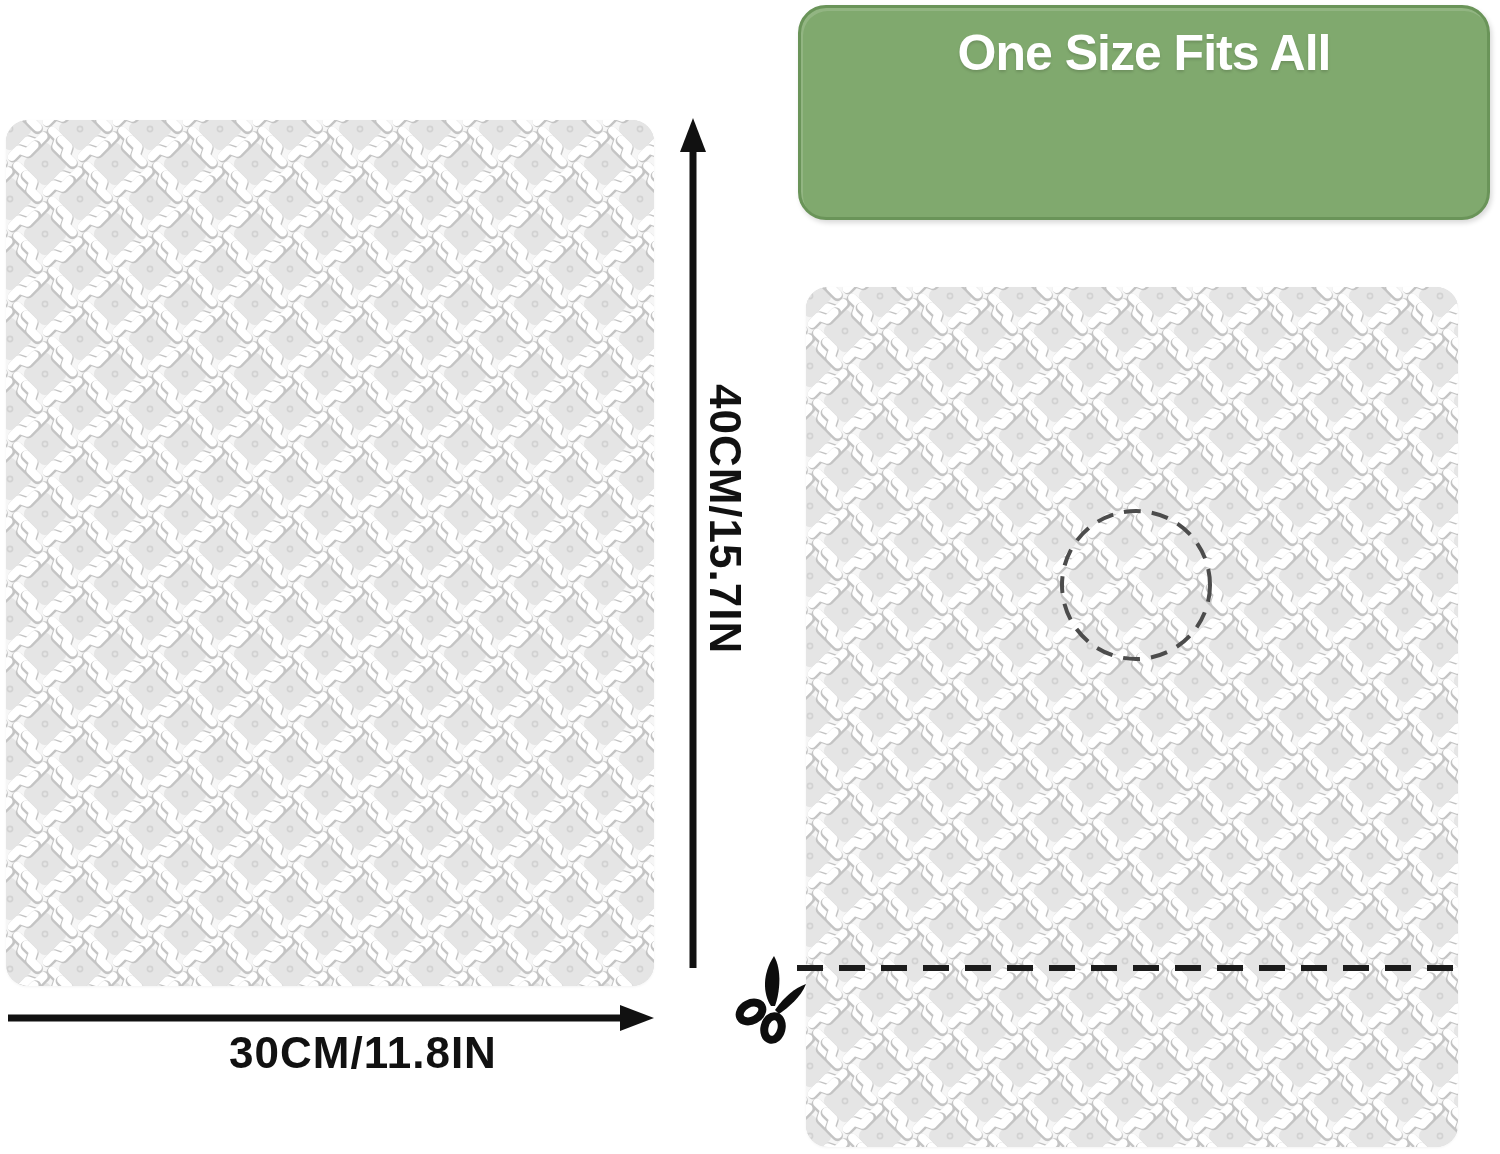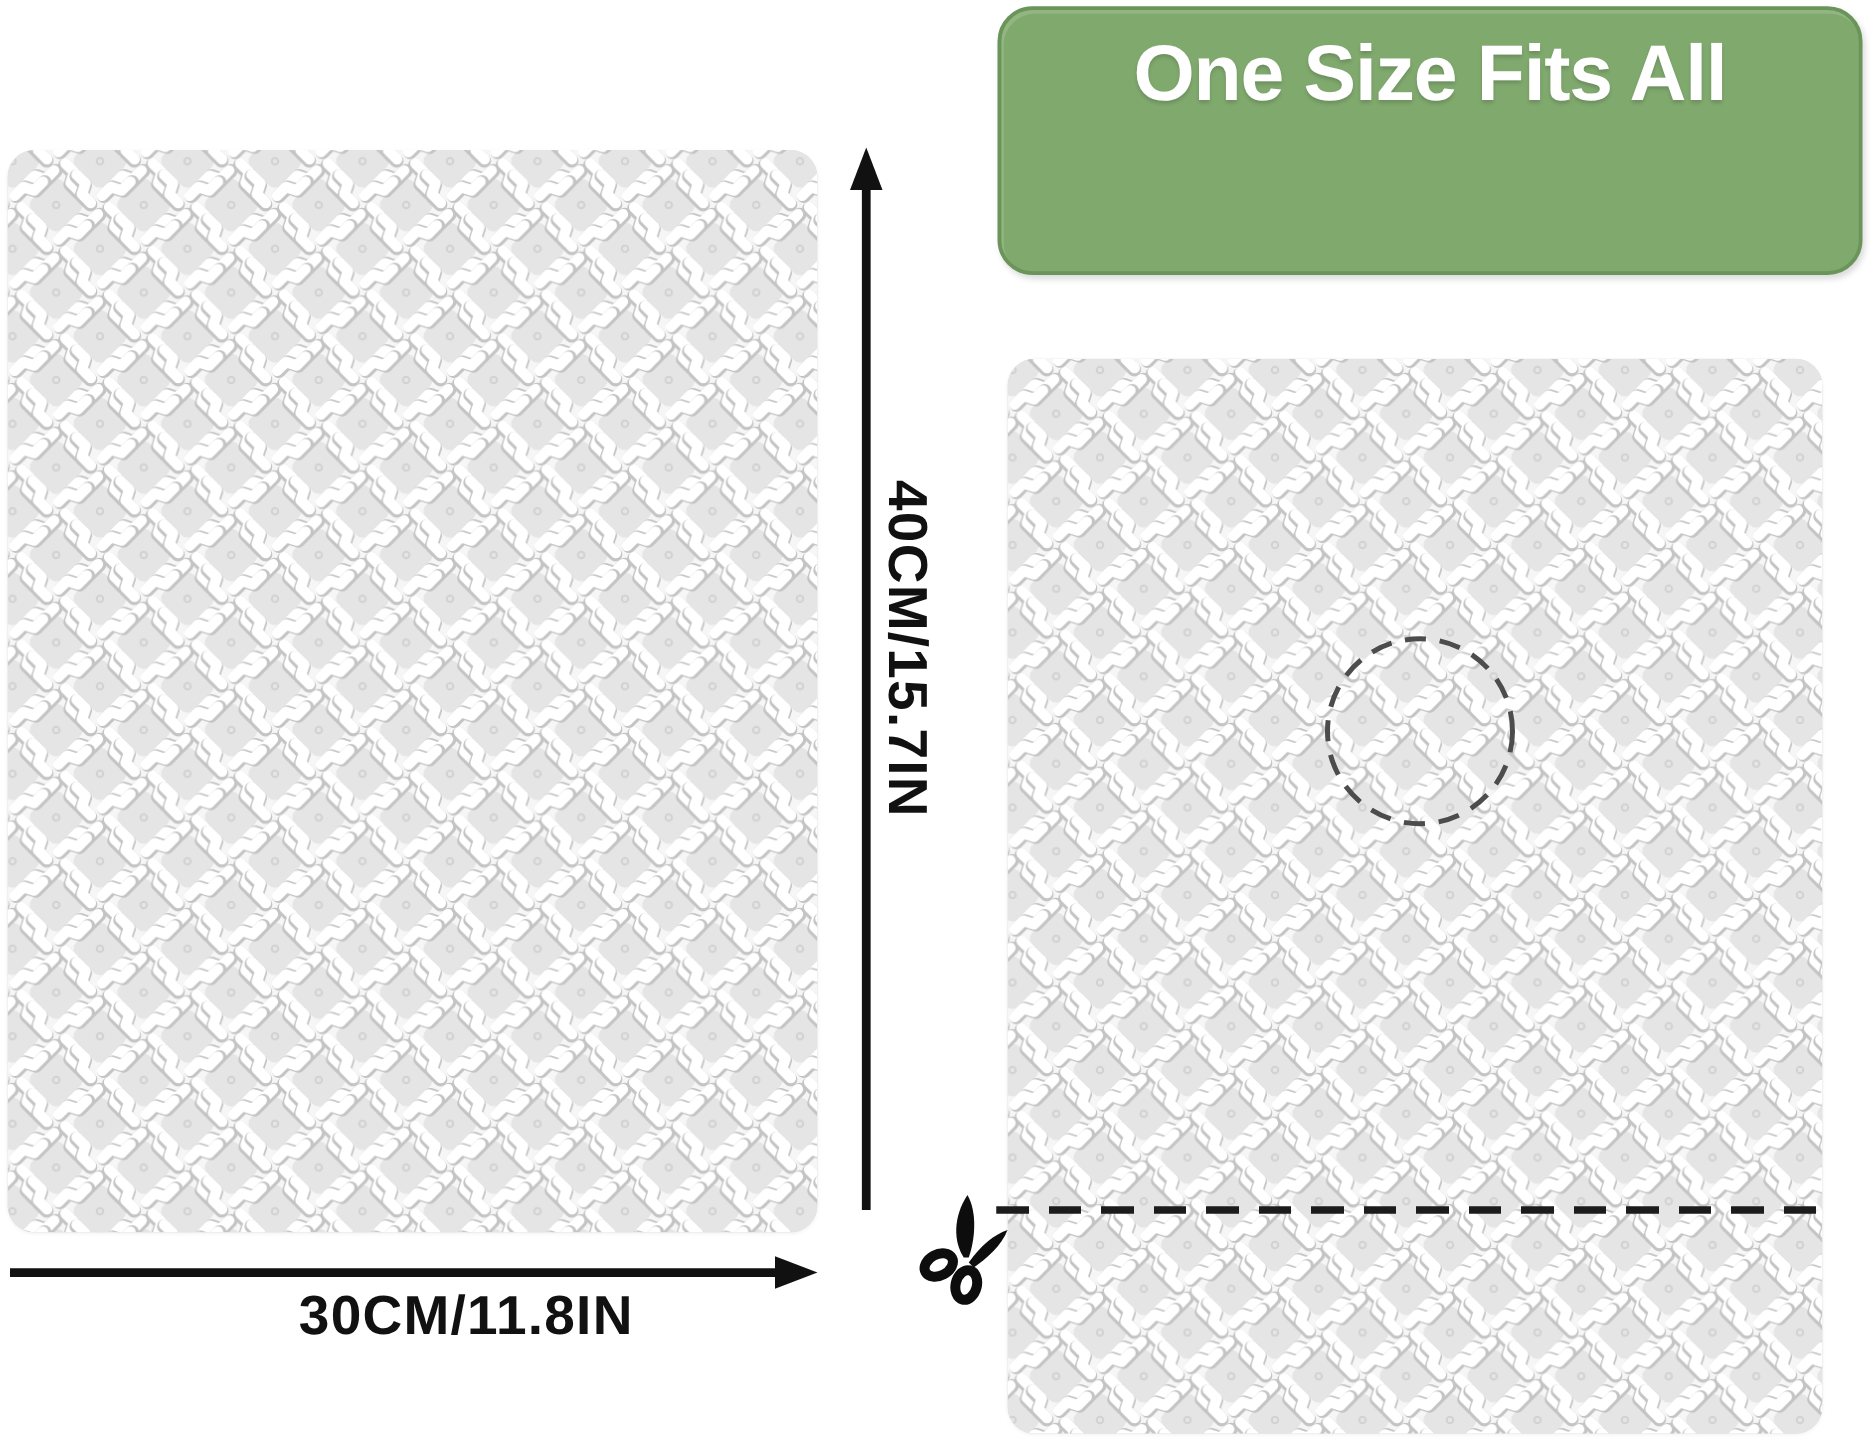--- a/index.html
+++ b/index.html
@@ -32,34 +32,34 @@
   #banner {
     position:absolute; left:798px; top:5px; width:692px; height:215px;
     box-sizing:border-box; border-radius:28px;
     background:var(--banner-green,#80a96e);
     border:3px solid var(--banner-border,#6a9459);
     box-shadow: inset 2px 3px 0 rgba(255,255,255,.14), 2px 3px 5px rgba(0,0,0,.15);
     display:flex; flex-direction:column; align-items:center; justify-content:flex-start;
     color:var(--banner-text,#ffffff); text-align:center; white-space:nowrap;
   }
   #banner .title {
-    margin-top:20px; font-size:63px; font-weight:700; line-height:1;
+    margin-top:20px; font-size:50px; font-weight:700; line-height:1;
     letter-spacing:-1px; text-shadow:0 2px 3px rgba(0,0,0,.15);
   }
   #banner .subtitle {
     margin-top:22px; font-size:38px; font-weight:600; letter-spacing:-0.5px;
     text-shadow:0 1px 2px rgba(0,0,0,.12);
   }
 
   
   .dim-label {
     position:absolute; color:#111; font-weight:700; font-size:44px; letter-spacing:1px;
   }
   #height-label { left:700px; top:384px; writing-mode:vertical-rl; }
-  #width-label  { left:163px; top:1028px; width:420px; text-align:center; }
+  #width-label  { left:153px; top:1028px; width:420px; text-align:center; }
 
   .arrow-line { stroke:var(--arrow-black,#111111); stroke-width:7; }
   .arrow-head { fill:var(--arrow-black,#111111); }
   #height-arrow { position:absolute; left:672px; top:116px; }
   #width-arrow  { position:absolute; left:6px;   top:996px; }
 
   
   #cut-line {
     position:absolute; left:797px; top:965px; width:667px; height:6px;
     background:repeating-linear-gradient(90deg,

